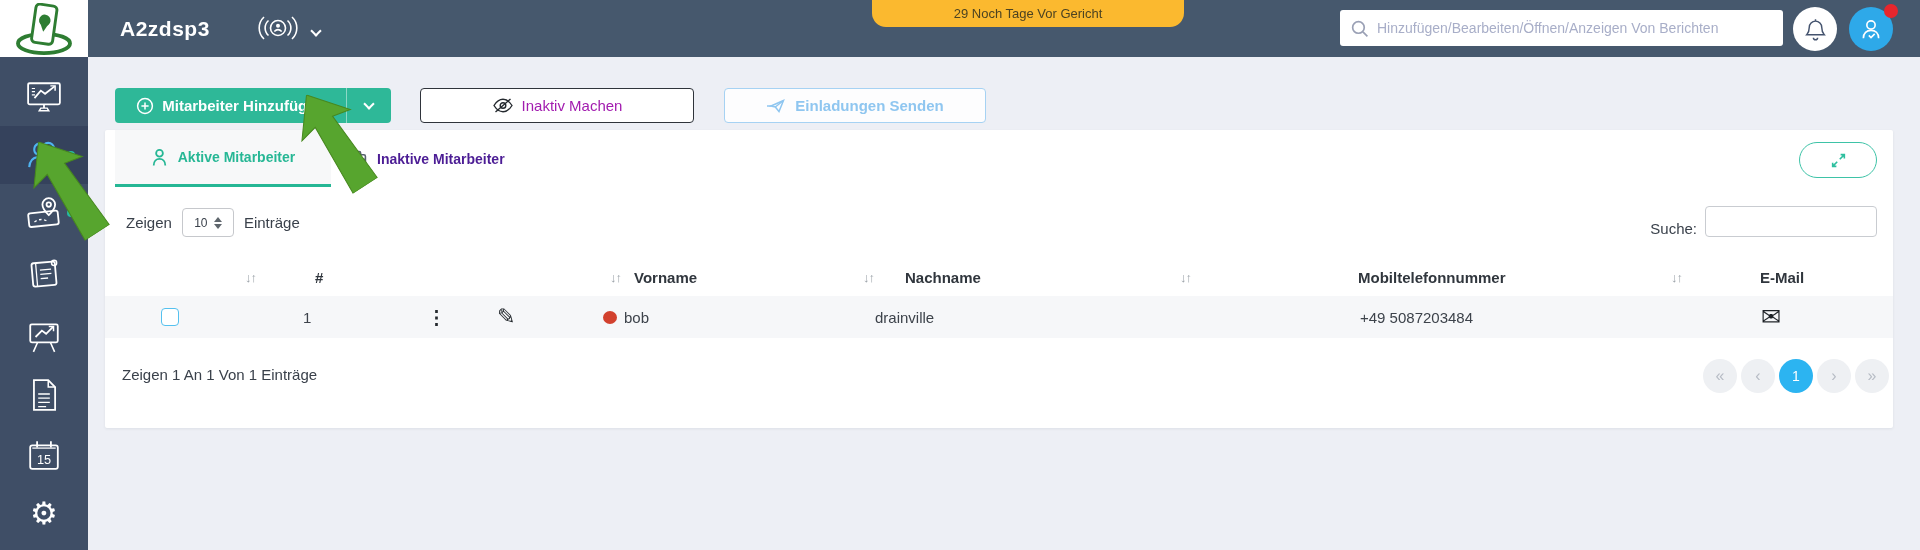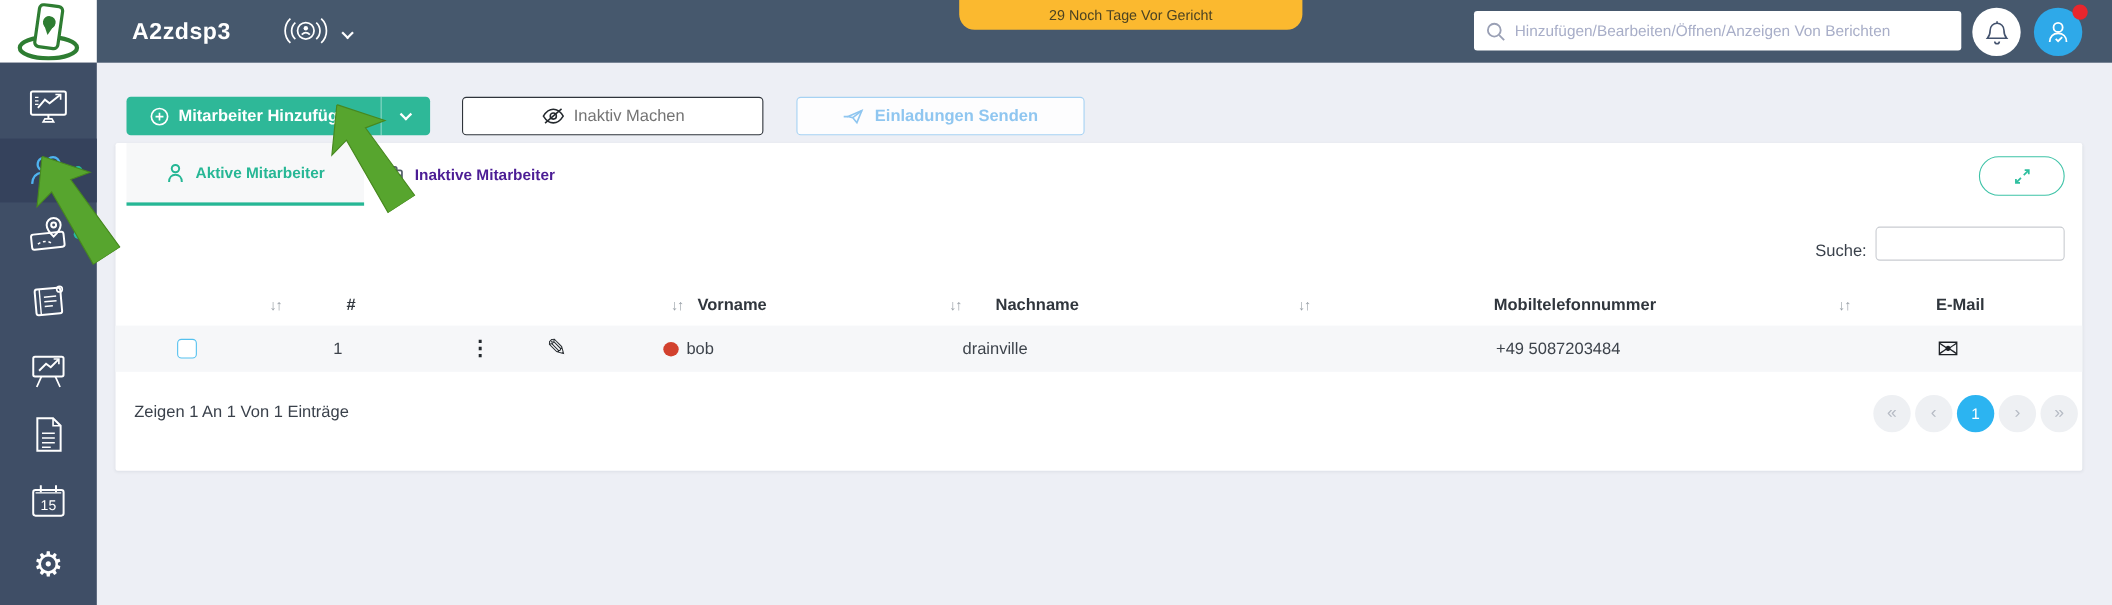--- a/index.html
+++ b/index.html
@@ -44,21 +44,21 @@
   .gear-glyph { color:#fff; font-size:31px; line-height:1; }
   
   .main { position:absolute; left:88px; top:57px; width:1832px; height:493px; }
   .btn { position:absolute; top:31px; height:35px; border-radius:4px; display:flex;
          align-items:center; justify-content:center; font-size:15px; cursor:pointer; }
   .btn-add { left:27px; width:276px; background:#2eb898; color:#fff; font-weight:600; padding:0; }
   .btn-add-main { flex:1; display:flex; align-items:center; justify-content:center; gap:8px; }
   .btn-add-divider { width:1px; height:35px; background:rgba(255,255,255,.45); }
   .btn-add-caret { width:44px; display:flex; align-items:center; justify-content:center; }
   .btn-add-caret .chev { margin-top:-4px; }
-  .btn-outline-dark { background:#fff; border:1px solid #2f343b; color:#737373; font-weight:500; gap:8px; }
+  .btn-outline-dark { background:#fff; border:1px solid #2f343b; color:#a21caf; font-weight:500; gap:8px; }
   .btn-inactive { left:332px; width:274px; }
   .btn-invite { left:636px; width:262px; background:#fdfdfe; border:1px solid #a6d2f3;
                 color:#8fc6f0; font-weight:600; gap:9px; }
   .btn-more { left:934px; width:275px; gap:10px; }
   .btn-more .chev { width:7px; height:7px; margin-top:-3px; }
   
   .card { position:absolute; left:17px; top:73px; width:1788px; height:298px; background:#fff;
           border-radius:2px; box-shadow:0 1px 3px rgba(40,50,70,.08); }
   .tab { position:absolute; top:0; height:57px; display:flex; align-items:center; gap:10px;
          font-size:14px; font-weight:bold; cursor:pointer; }
@@ -291,20 +291,31 @@
         <span>Inaktive Mitarbeiter</span>
       </div>
 
       <div class="expand-btn">
         <svg width="17" height="17" viewBox="0 0 16 16" fill="none" stroke="#2ebf9f" stroke-width="1.5">
           <path d="M10 2.5 h3.5 v3.5 M13.5 2.5 L9.2 6.8"></path>
           <path d="M6 13.5 H2.5 V10 M2.5 13.5 L6.8 9.2"></path>
         </svg>
       </div>
 
+      <div class="controls-left">
+        <span>Zeigen</span>
+        <span class="page-size">
+          <span>10</span>
+          <span class="spin">
+              <i class="up"></i>
+              <i class="down"></i>
+            </span>
+        </span>
+        <span>Einträge</span>
+      </div>
 
       <div class="controls-right">
         <span>Suche:</span>
         <input type="text" class="table-search" value="" style="">
       </div>
 
       <span class="sort" style="left:140px">↓↑</span>
       <span class="th" style="left:210px">#</span>
 
       <span class="sort" style="left:505px">↓↑</span>

